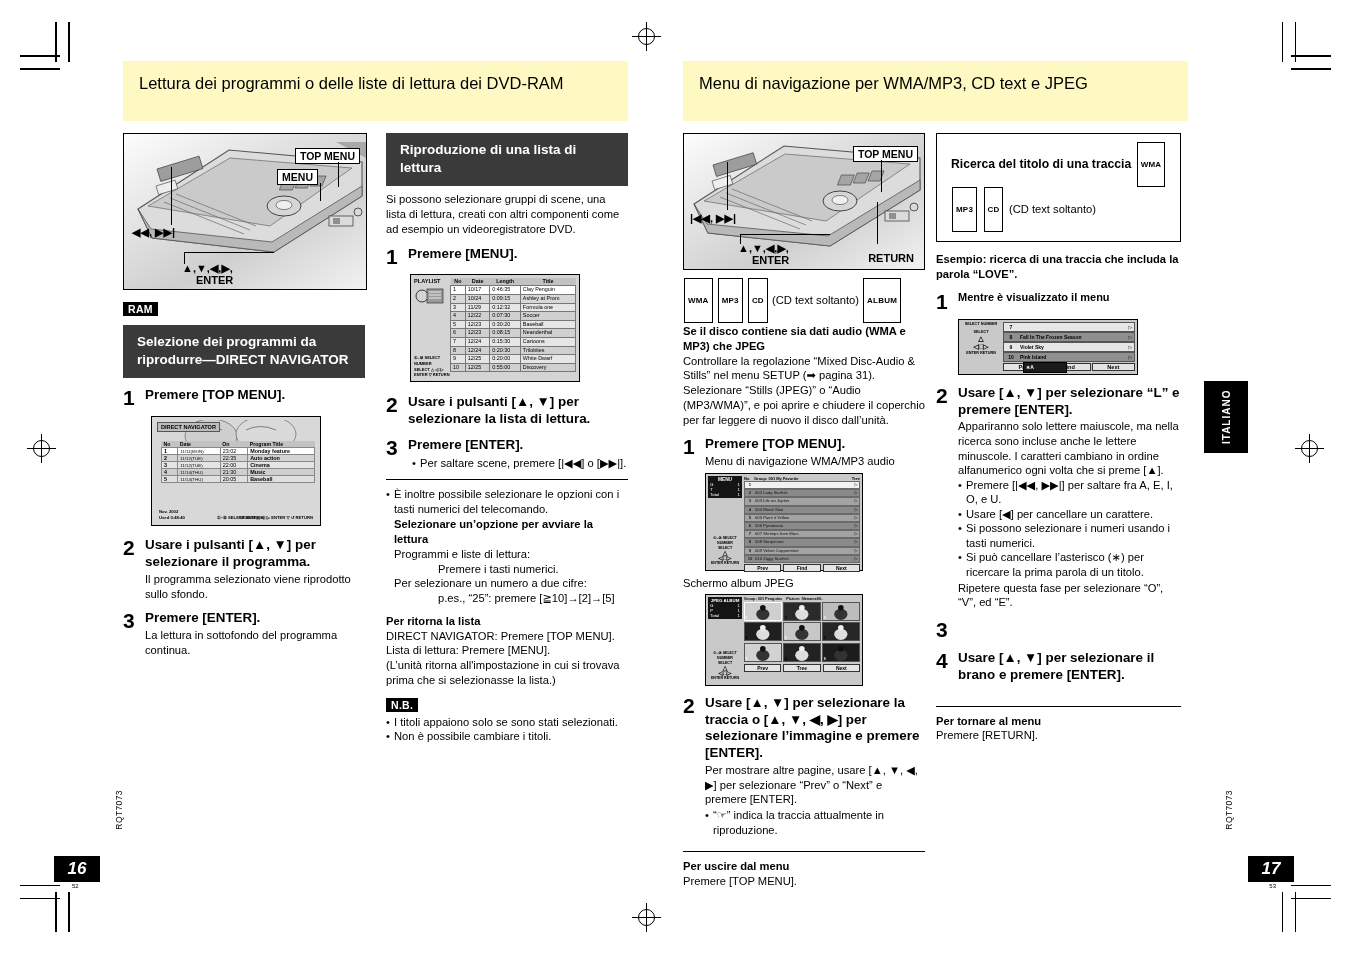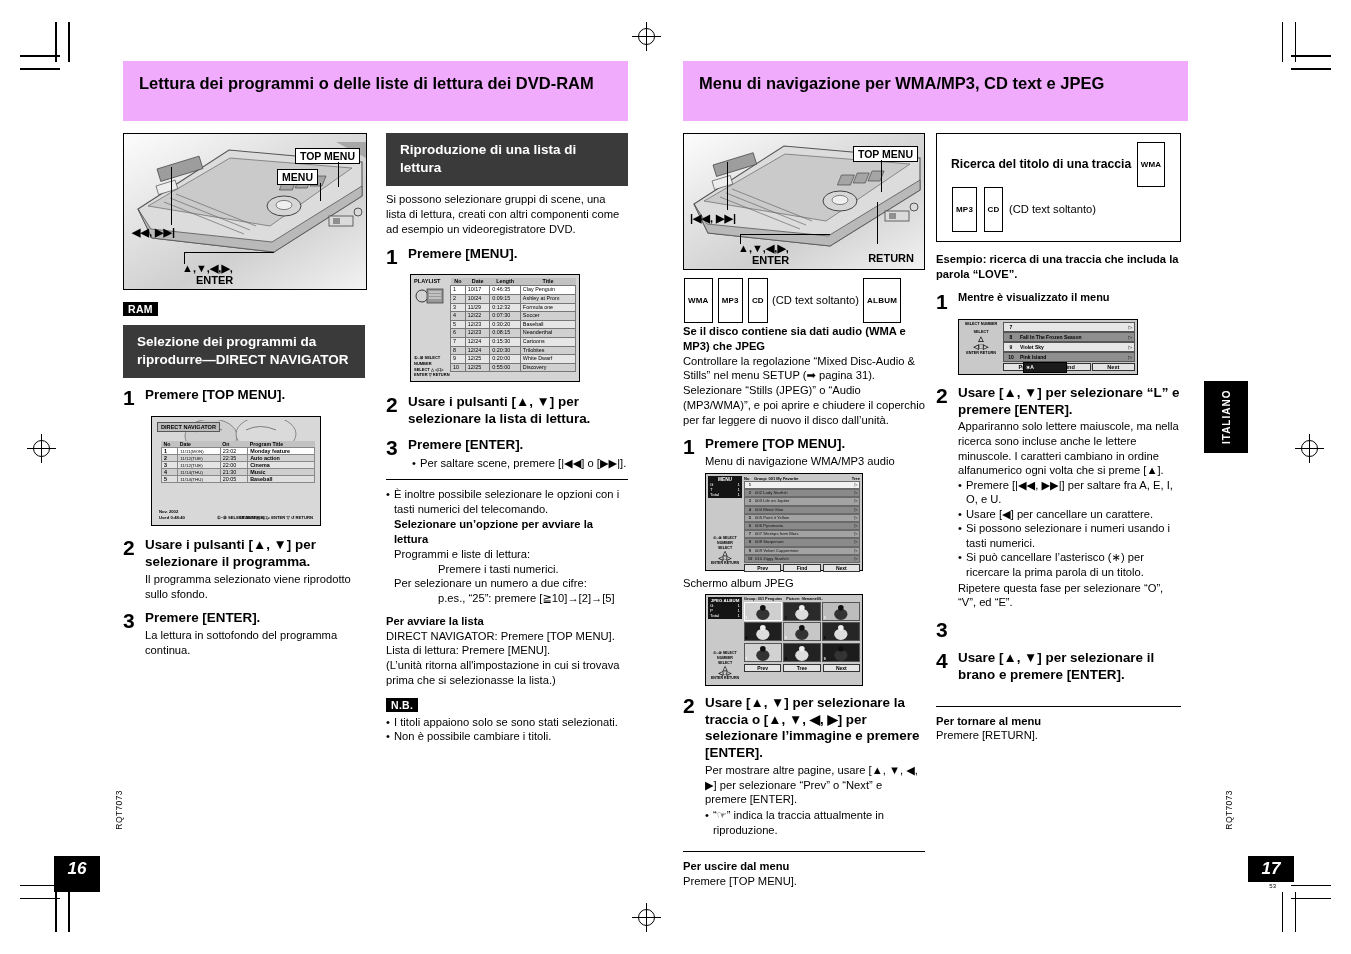--- a/index.html
+++ b/index.html
@@ -7,21 +7,21 @@
   .page{position:absolute;inset:0;}
 
   
   .mk{position:absolute;background:#000;}
   .circ{position:absolute;border:1.5px solid #000;border-radius:50%;}
   .circ:before,.circ:after{content:"";position:absolute;background:#000;}
   .circ:before{left:50%;top:-7px;width:1px;height:calc(100% + 14px);margin-left:-0.5px;}
   .circ:after{top:50%;left:-7px;height:1px;width:calc(100% + 14px);margin-top:-0.5px;}
 
   
-  .title-banner{background:#f0abfc;color:#000;font-size:16.5px;font-weight:bold;line-height:1.35;padding:11px 14px 12px 16px;box-sizing:border-box;}
+  .title-banner{background:#fef9c3;color:#000;font-size:16.5px;font-weight:normal;line-height:1.35;padding:11px 14px 12px 16px;box-sizing:border-box;}
   .sub-banner{background:#3a3a3a;color:#fff;font-size:13.5px;font-weight:bold;line-height:1.35;padding:8px 12px 9px 14px;box-sizing:border-box;}
 
   
   .step{display:flex;margin-top:9px;}
   .step .num{font-size:21px;font-weight:bold;width:22px;flex:0 0 22px;line-height:1.05;}
   .step .body{flex:1;}
   .step .hd{font-size:13.4px;font-weight:bold;line-height:1.26;}
   .step .hd.small{font-size:11px;font-weight:bold;}
   .step .tx{font-size:11.2px;line-height:1.3;margin-top:1px;}
 
@@ -337,40 +337,40 @@
       <div class="bullet">
           <span class="b">•</span>
           <span>È inoltre possibile selezionare le opzioni con i tasti numerici del telecomando.</span>
         </div>
       <p class="tx bold" style="margin-top:1px;margin-left:8px;">Selezionare un’opzione per avviare la lettura</p>
       <p class="tx" style="margin-left:8px;">Programmi e liste di lettura:</p>
       <p class="tx" style="margin-left:52px;">Premere i tasti numerici.</p>
       <p class="tx" style="margin-left:8px;">Per selezionare un numero a due cifre:</p>
       <p class="tx" style="margin-left:52px;">p.es., “25”: premere [≧10]→[2]→[5]</p>
 
-      <p class="tx bold" style="margin-top:8px;">Per avviare la lista</p>
+      <p class="tx bold" style="margin-top:8px;">Per ritorna la lista</p>
       <p class="tx">DIRECT NAVIGATOR:  Premere [TOP MENU].</p>
       <p class="tx">Lista di lettura:  Premere [MENU].</p>
       <p class="tx">(L’unità ritorna all'impostazione in cui si trovava prima che si selezionasse la lista.)</p>
 
       <div style="margin-top:7px;"><span class="nb">N.B.</span></div>
       <div class="bullet" style="margin-top:2px;">
           <span class="b">•</span>
           <span>I titoli appaiono solo se sono stati selezionati.</span>
         </div>
       <div class="bullet">
           <span class="b">•</span>
           <span>Non è possibile cambiare i titoli.</span>
         </div>
     </div>
   </div>
 
   <div style="position:absolute;left:100px;top:790px;">
     <div class="rqt" style="position:absolute;left:14px;top:0;">RQT7073</div>
-    <div class="pnum" style="position:absolute;left:-46px;top:66px;width:46px;height:36px;line-height:26px;">16</div>
+    <div class="pnum" style="position:absolute;left:-46px;top:66px;width:46px;height:26px;line-height:26px;">16</div>
     <div style="position:absolute;left:-28px;top:93px;font-size:6px;">52</div>
   </div>
 
   <div style="position:absolute;left:683px;top:61px;width:505px;height:810px;">
 
     <div class="title-banner" style="width:505px;height:60px;">Menu di navigazione per WMA/MP3, CD text e JPEG</div>
 
     <div style="position:absolute;left:0;top:72px;width:242px;">
 
       <div class="photo" style="width:240px;height:135px;background:linear-gradient(150deg,#fdfdfd 0%,#e2e2e2 35%,#cfcfcf 62%,#f2f2f2 100%);">

